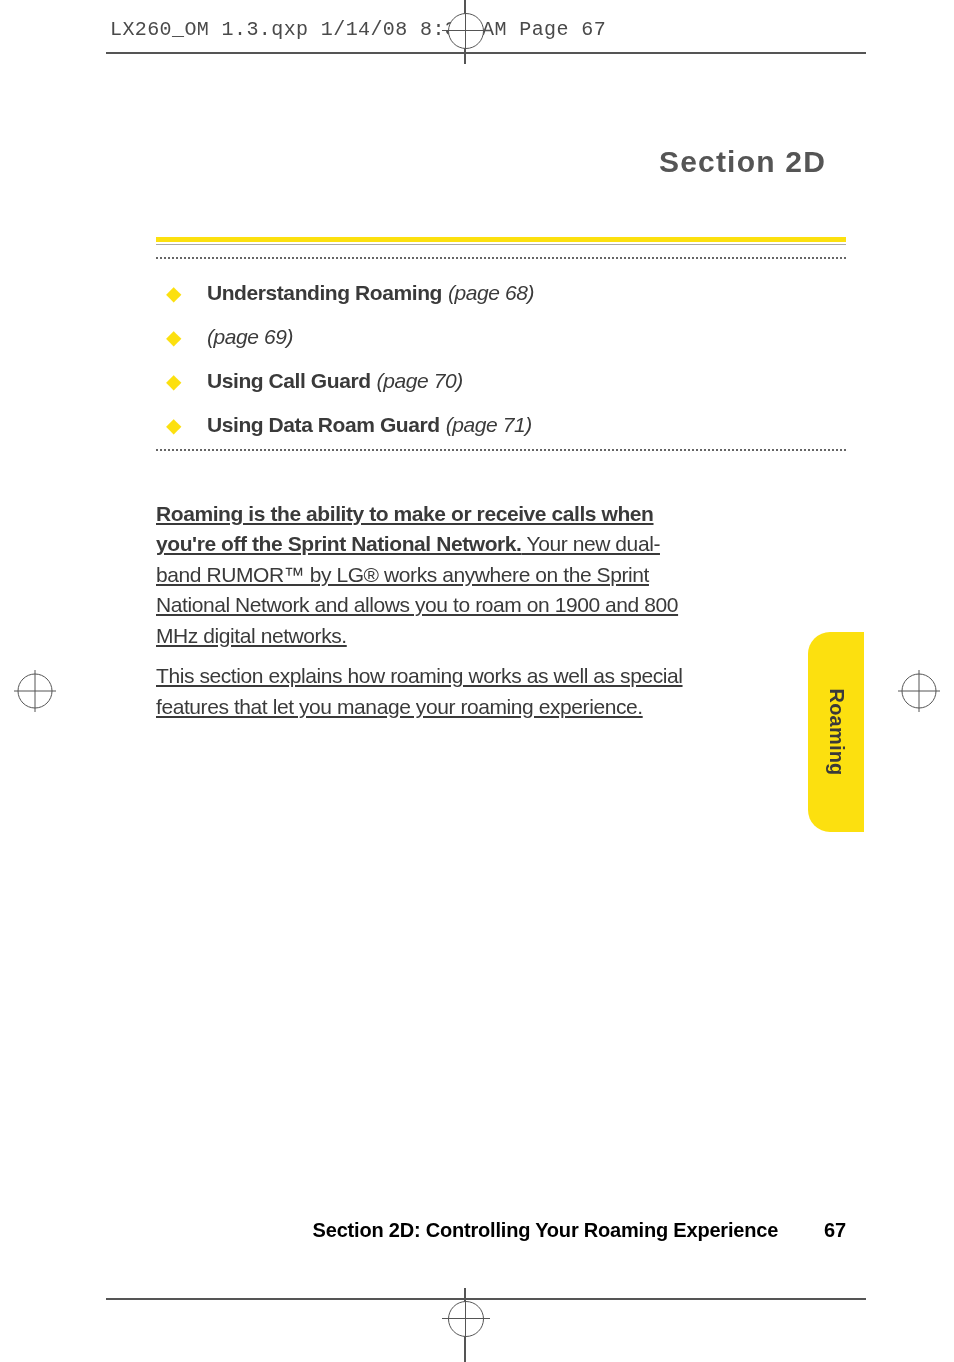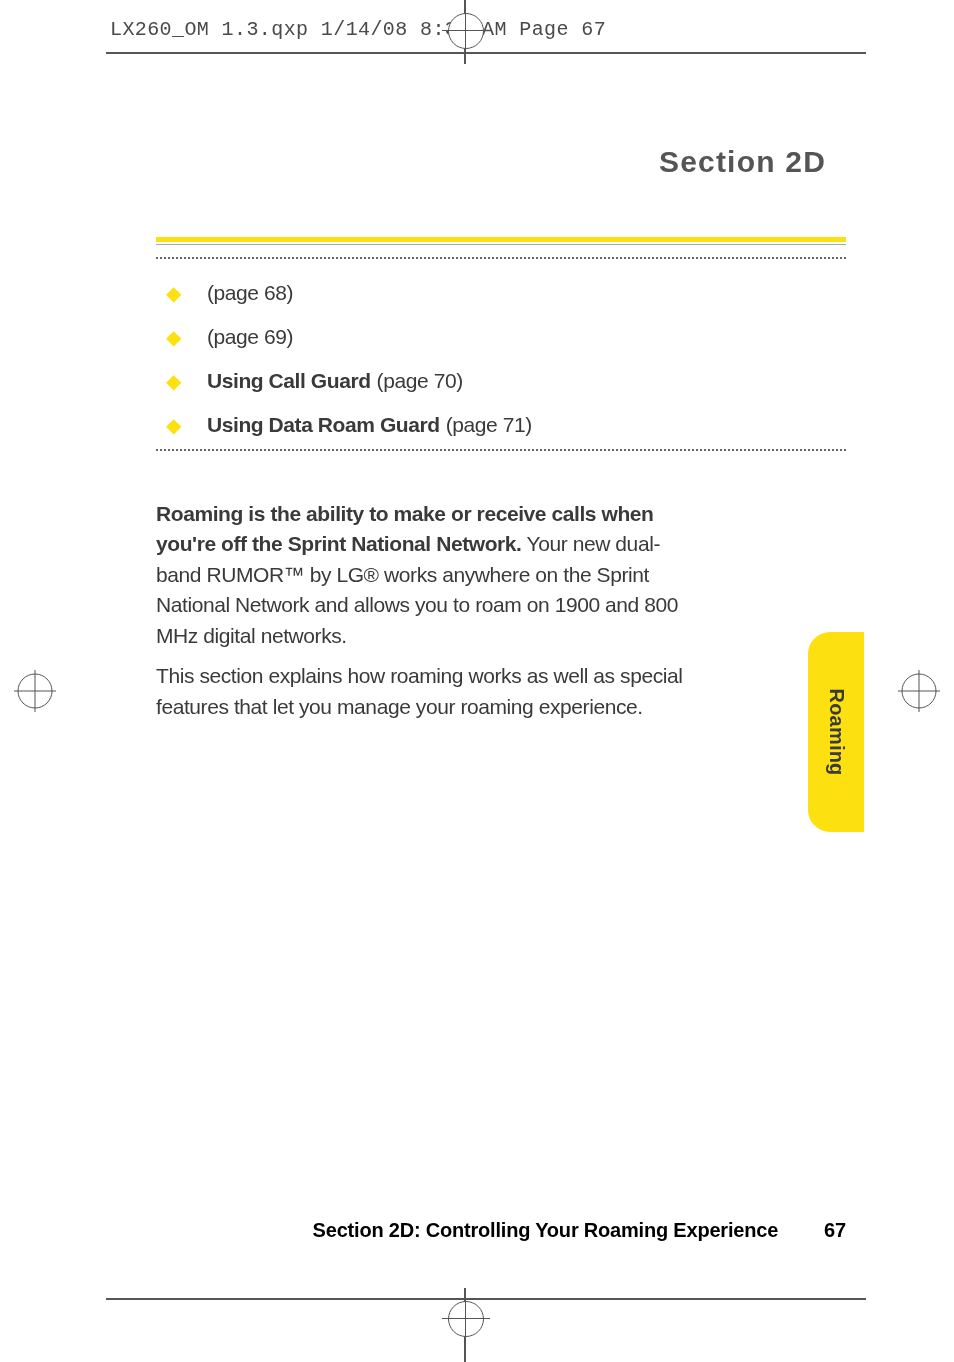--- a/index.html
+++ b/index.html
@@ -140,29 +140,30 @@
     letter-spacing: -0.02em;
   }
   ul.toc li:last-child { margin-bottom: 12px; }
   .toc-bullet {
     color: #fce00f;
     font-size: 20px;
     margin: 0 26px 0 10px;
     line-height: 1;
   }
   .toc-title { font-weight: 700; margin-right: 6px; }
-  .toc-page { font-weight: 400; }
+  .toc-page { font-weight: 400; font-style: italic; }
 
   .body-copy {
     margin-top: 48px;
     width: 540px;
     font-size: 21px;
     line-height: 1.45;
     color: #3a3a3a;
     letter-spacing: -0.02em;
+    text-decoration: underline;
   }
   .body-copy p { margin: 0 0 10px 0; }
   .body-copy .lead { font-weight: 700; }
 
   .side-tab {
     position: absolute;
     top: 632px;
     right: 90px;
     width: 56px;
     height: 200px;
@@ -231,20 +232,21 @@
   <div class="section-label">Section 2D</div>
 
   <div class="title-rule-yellow"></div>
   <div class="title-rule-grey"></div>
 
   <hr class="dotted-rule">
 
   <ul class="toc">
     <li>
       <span class="toc-bullet">◆</span>
+      <span class="toc-title">Understanding Roaming</span>
       <span class="toc-page">(page 68)</span>
     </li>
     <li>
       <span class="toc-bullet">◆</span>
       <span class="toc-page">(page 69)</span>
     </li>
     <li>
       <span class="toc-bullet">◆</span>
       <span class="toc-title">Using Call Guard</span>
       <span class="toc-page">(page 70)</span>

